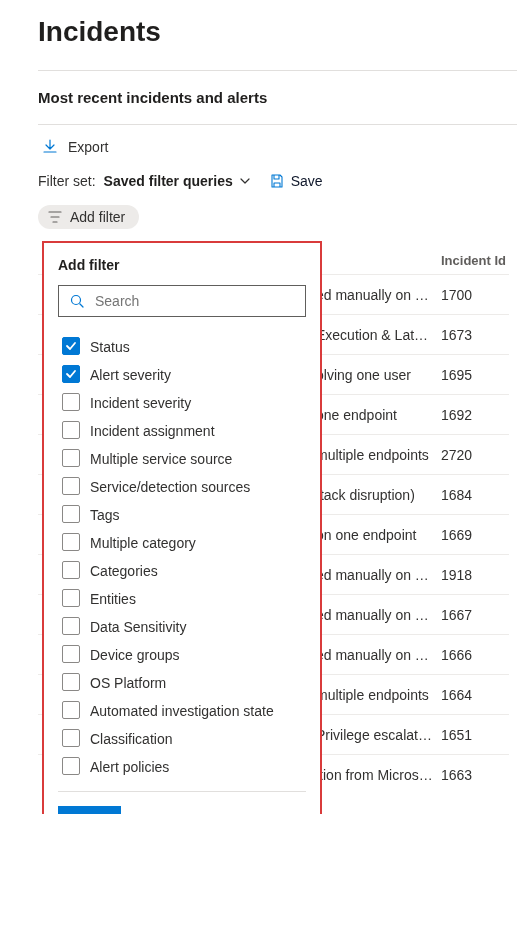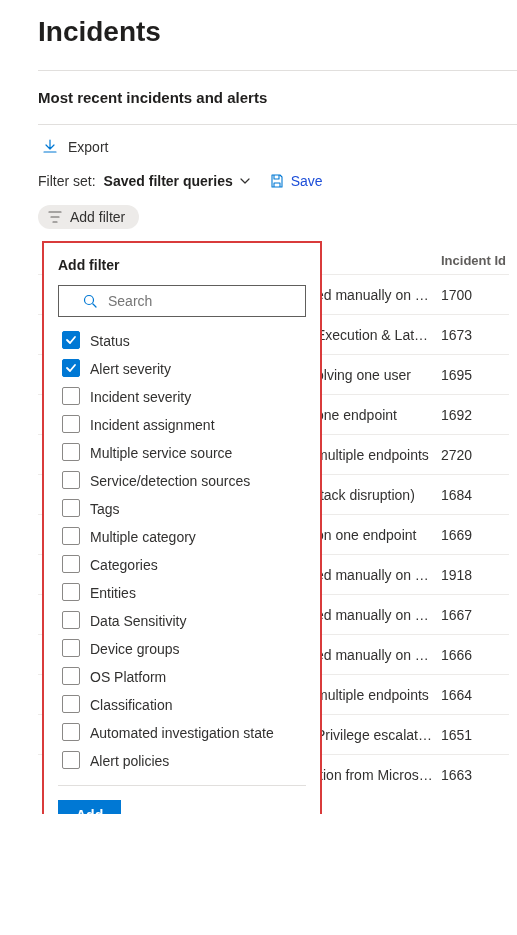--- a/index.html
+++ b/index.html
@@ -47,21 +47,21 @@
     gap: 8px;
     font-size: 14px;
   }
   .filterset-row .label { color: #323130; }
   .filterset-row .value { font-weight: 600; color: #201f1e; }
   .save-group {
     display: flex;
     align-items: center;
     gap: 6px;
     margin-left: 10px;
-    color: #1d4ed8;
+    color: #0f172a;
   }
   .addfilter-chip {
     display: inline-flex;
     align-items: center;
     gap: 8px;
     background: #edebe9;
     border-radius: 14px;
     padding: 4px 14px 4px 10px;
     font-size: 14px;
     margin: 6px 0 0 38px;
@@ -88,23 +88,23 @@
   .popup-title {
     font-weight: 600;
     font-size: 14px;
     margin-bottom: 12px;
     color: #201f1e;
   }
   .search-wrap {
     border: 1px solid #605e5c;
     display: flex;
     align-items: center;
-    padding: 6px 23px;
+    padding: 6px 10px;
     gap: 8px;
-    margin-bottom: 14px;
+    margin-bottom: 20px;
   }
   .search-wrap input {
     border: none;
     outline: none;
     font-size: 14px;
     flex: 1;
     color: #605e5c;
   }
   .option-list { display: flex; flex-direction: column; gap: 10px; margin: 0 4px; }
   .option {
@@ -352,25 +352,25 @@
           <div class="option">
             <span class="cbox"></span>
             <span>Device groups</span>
           </div>
           <div class="option">
             <span class="cbox"></span>
             <span>OS Platform</span>
           </div>
           <div class="option">
             <span class="cbox"></span>
+            <span>Automated investigation state</span>
+          </div>
+          <div class="option">
+            <span class="cbox"></span>
             <span>Classification</span>
-          </div>
-          <div class="option">
-            <span class="cbox"></span>
-            <span>Automated investigation state</span>
           </div>
           <div class="option">
             <span class="cbox"></span>
             <span>Alert policies</span>
           </div>
         </div>
       <div class="add-btn-row">
         <button class="add-btn">Add</button>
       </div>
     </div>

